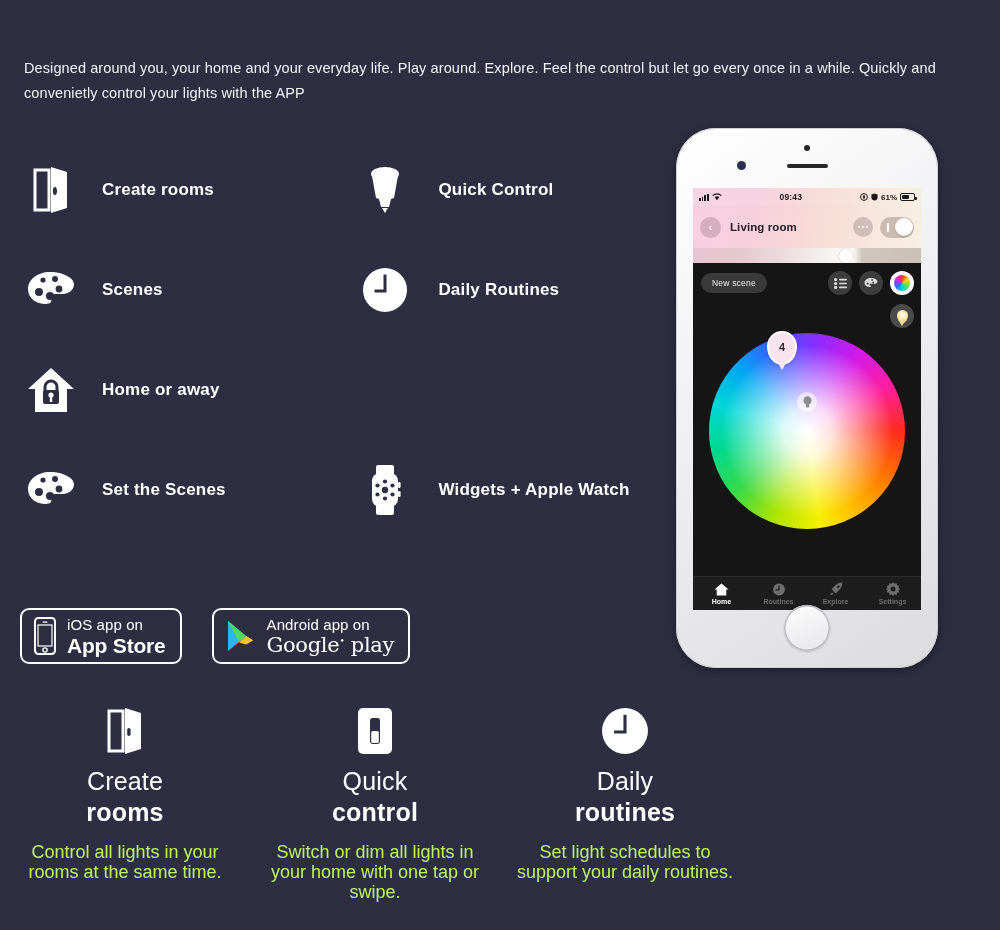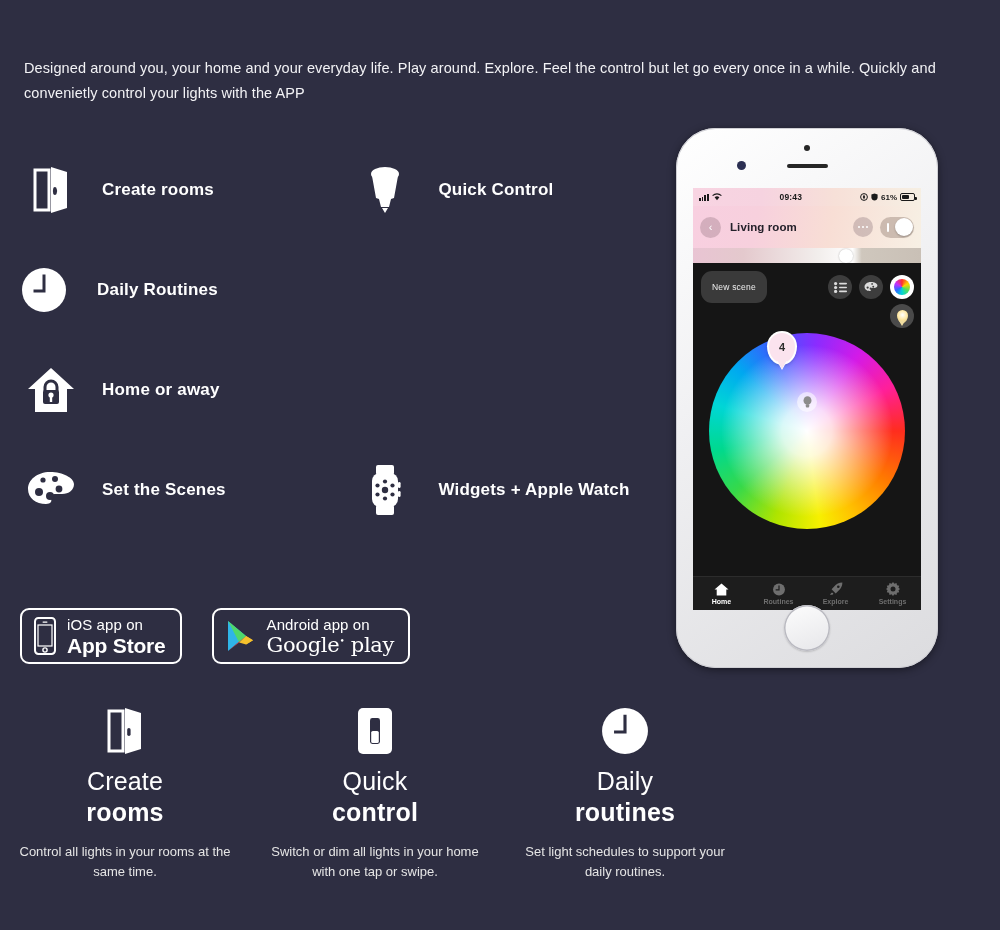--- a/index.html
+++ b/index.html
@@ -135,21 +135,21 @@
     height: 15px; position: relative;
     background: linear-gradient(90deg,#e9c4d3 0%,#e4c9cd 22%,#f2eeec 55%,#ffffff 70%,#cfc7bd 74%,#c9c0b6 100%);
   }
   .bright i { position:absolute; left: 64%; top: 0.5px; width: 14px; height: 14px; border-radius: 50%; background: #fff; box-shadow: 0 0 2px rgba(0,0,0,.3); }
 
   
   .app-body { position: relative; background: #151515; height: 347px; }
   .scene-row { display:flex; align-items:center; padding: 8px 7px 0 8px; }
   .new-scene {
     background: #3a3a3a; color: #ededed;
-    border-radius: 11px; height: 20px; padding: 16px 11px;
+    border-radius: 11px; height: 20px; padding: 4px 11px;
     display:flex; align-items:center; font-size: 8.5px; letter-spacing: .2px;
   }
   .circ-btns { margin-left: auto; display:flex; align-items:center; gap: 7px; }
   .cbtn { width: 24px; height: 24px; border-radius: 50%; background:#3d3d3d; display:flex; align-items:center; justify-content:center; }
   .cbtn.active { background: #ffffff; }
   .wheel-mini {
     width: 16px; height: 16px; border-radius: 50%;
     background: conic-gradient(from 0deg,#ff2f2f,#ffd400,#53e05a,#00d5d5,#2f6bff,#c52fff,#ff2f2f);
   }
   .cbtn-below { position:absolute; right: 7px; top: 41px; width:24px; height:24px; border-radius:50%; background:#4a4a4a; display:flex; align-items:center; justify-content:center; }
@@ -198,21 +198,21 @@
   .tab { flex: 1; display:flex; flex-direction: column; align-items:center; justify-content:center; gap:2px; }
   .tab span { font-size: 7px; color: #6e6e6e; font-weight: bold; }
   .tab.on span { color: #ffffff; }
 
   
   .cards { position: absolute; left: 0; top: 702px; width: 1000px; display: flex; }
   .card { width: 250px; text-align: center; padding: 0 14px; }
   .card-ico { height: 58px; display:flex; align-items:center; justify-content:center; }
   .card-t1 { color:#ffffff; font-size: 25px; font-weight: normal; line-height: 31px; margin-top: 6px; letter-spacing:.2px; }
   .card-t2 { color:#ffffff; font-size: 25px; font-weight: bold; line-height: 31px; letter-spacing:.2px; }
-  .card-desc { color:#e5e5e5; font-size: 13px; line-height: 20px; margin-top: 14px; }
+  .card-desc { color:#bef264; font-size: 18px; line-height: 20px; margin-top: 14px; }
 
   svg { display: block; }
 </style>
 </head>
 <body>
 
 <div class="page">
 
   <p class="intro">Designed around you, your home and your everyday life. Play around. Explore. Feel the control but let go every once in a while. Quickly and convenietly control your lights with the  APP</p>
 
@@ -237,20 +237,33 @@
               <path d="M7 10 q13 7 26 0 l-4 22 q-9 4 -18 0z" fill="#fff"></path>
               <path d="M14 33 h12 l-2 8 h-8z" fill="#fff"></path>
               <path d="M17 42 h6 l-3 5z" fill="#fff"></path>
             </svg>
         </div>
         <div class="feat-lbl">Quick Control</div>
       </div>
     </div>
 
     <div class="feat-row">
+      <div class="feat col-a">
+        <div class="feat-ico">
+          <svg width="50" height="40" viewBox="0 0 50 40">
+              <path d="M24 2C11 2 2 10 2 19c0 9 8 15 18 15 5 0 6-3 5-5-1-3 1-5 5-5h6c7 0 12-4 12-10C48 8 37 2 24 2z" fill="#fff"></path>
+              <circle cx="13" cy="22" r="4" fill="#2e2e42"></circle>
+              <circle cx="24" cy="26" r="4" fill="#2e2e42"></circle>
+              <circle cx="33" cy="19" r="3.4" fill="#2e2e42"></circle>
+              <circle cx="29" cy="9" r="3" fill="#2e2e42"></circle>
+              <circle cx="17" cy="10" r="2.6" fill="#2e2e42"></circle>
+            </svg>
+        </div>
+        <div class="feat-lbl">Scenes</div>
+      </div>
       <div class="feat col-b">
         <div class="feat-ico">
           <svg width="46" height="46" viewBox="0 0 46 46">
               <circle cx="23" cy="23" r="22" fill="#fff"></circle>
               <path d="M23 9 v15 h-9" stroke="#2e2e42" stroke-width="3" fill="none" stroke-linecap="square"></path>
             </svg>
         </div>
         <div class="feat-lbl">Daily Routines</div>
       </div>
     </div>

